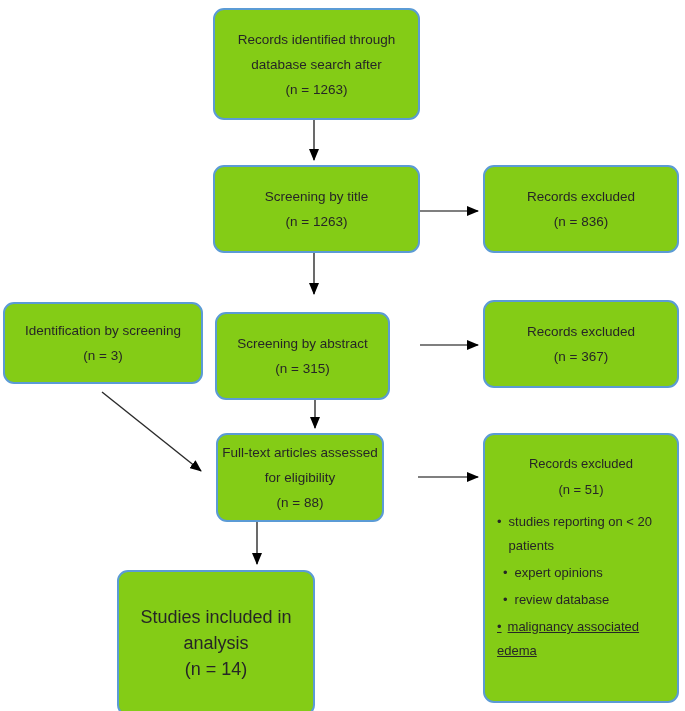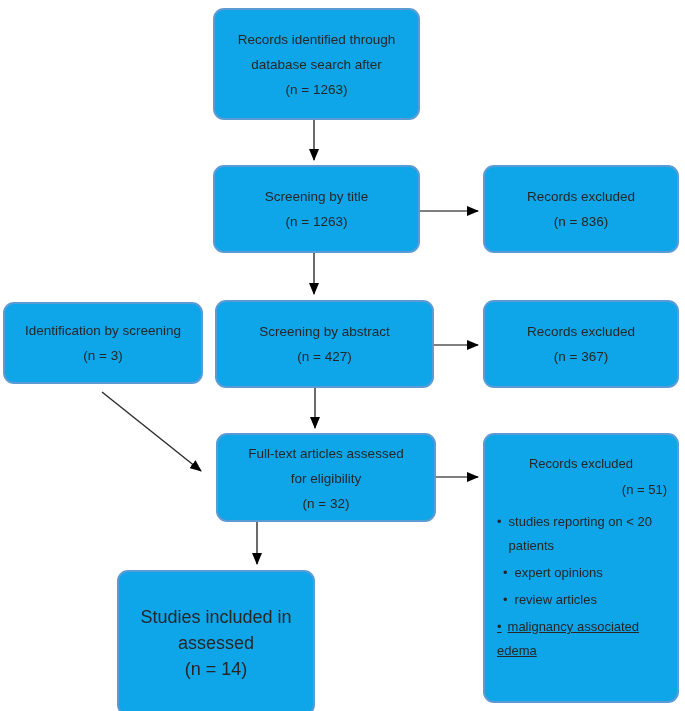--- a/index.html
+++ b/index.html
@@ -12,37 +12,37 @@
   }
   html,body{margin:0;padding:0;background:var(--background);}
   body{font-family:"Liberation Sans","DejaVu Sans",sans-serif;color:var(--text);}
   .canvas{position:relative;width:685px;height:711px;background:var(--background);overflow:hidden;}
   .arrows{position:absolute;left:0;top:0;width:685px;height:711px;pointer-events:none;}
   .box{
     position:absolute;
     box-sizing:border-box;
     border:2px solid var(--box-border);
     border-radius:11px;
-    background:#0ea5e9;
+    background:#84cc16;
     display:flex;
     flex-direction:column;
     justify-content:center;
     align-items:center;
     text-align:center;
     font-size:13.5px;
     padding:6px 8px;
   }
   .box .line{line-height:25px;white-space:nowrap;}
   .b-identified{left:213px;top:8px;width:207px;height:112px;}
   .b-title{left:213px;top:165px;width:207px;height:88px;}
   .b-excl-title{left:483px;top:165px;width:196px;height:88px;}
   .b-refs{left:3px;top:302px;width:200px;height:82px;}
-  .b-abstract{left:215px;top:300px;width:219px;height:88px;}
+  .b-abstract{left:215px;top:312px;width:175px;height:88px;}
   .b-excl-abstract{left:483px;top:300px;width:196px;height:88px;}
-  .b-fulltext{left:216px;top:433px;width:220px;height:89px;justify-content:space-between;}
+  .b-fulltext{left:216px;top:433px;width:168px;height:89px;}
   .b-excl-full{
     left:483px;top:433px;width:196px;height:270px;
     justify-content:flex-start;align-items:stretch;
     padding:16px 10px 10px 10px;font-size:13px;
   }
   .b-excl-full .line{line-height:26px;}
   .b-included{left:117px;top:570px;width:198px;height:146px;font-size:18px;}
   .b-included .line{line-height:26px;}
   .reasons{
     list-style:none;margin:4px 0 0 0;padding:0 0 0 2px;
@@ -91,55 +91,55 @@
     <div class="line">(n = 836)</div>
   </div>
 
   <div class="box b-refs">
     <div class="line">Identification by screening</div>
     <div class="line">(n = 3)</div>
   </div>
 
   <div class="box b-abstract">
     <div class="line">Screening by abstract</div>
-    <div class="line">(n = 427)</div>
+    <div class="line">(n = 315)</div>
   </div>
 
   <div class="box b-excl-abstract">
     <div class="line">Records excluded</div>
     <div class="line">(n = 367)</div>
   </div>
 
   <div class="box b-fulltext">
     <div class="line">Full-text articles assessed</div>
     <div class="line">for eligibility</div>
-    <div class="line">(n = 32)</div>
+    <div class="line">(n = 88)</div>
   </div>
 
   <div class="box b-excl-full">
     <div class="line" style="text-align:center;">Records excluded</div>
-    <div class="line" style="text-align:right;">(n = 51)</div>
+    <div class="line" style="text-align:center;">(n = 51)</div>
     <ul class="reasons">
       <li>
         <span class="bullet">•</span>
         <span>studies reporting on &lt; 20 patients</span>
       </li>
       <li class="indent">
         <span class="bullet">•</span>
         <span>expert opinions</span>
       </li>
       <li class="indent">
         <span class="bullet">•</span>
-        <span>review articles</span>
+        <span>review database</span>
       </li>
       <li class="no-hang">
         <span class="bullet">•</span><span>malignancy associated edema</span>
       </li>
     </ul>
   </div>
 
   <div class="box b-included">
     <div class="line">Studies included in</div>
-    <div class="line">assessed</div>
+    <div class="line">analysis</div>
     <div class="line">(n = 14)</div>
   </div>
 
 </div>
 
 </body></html>

